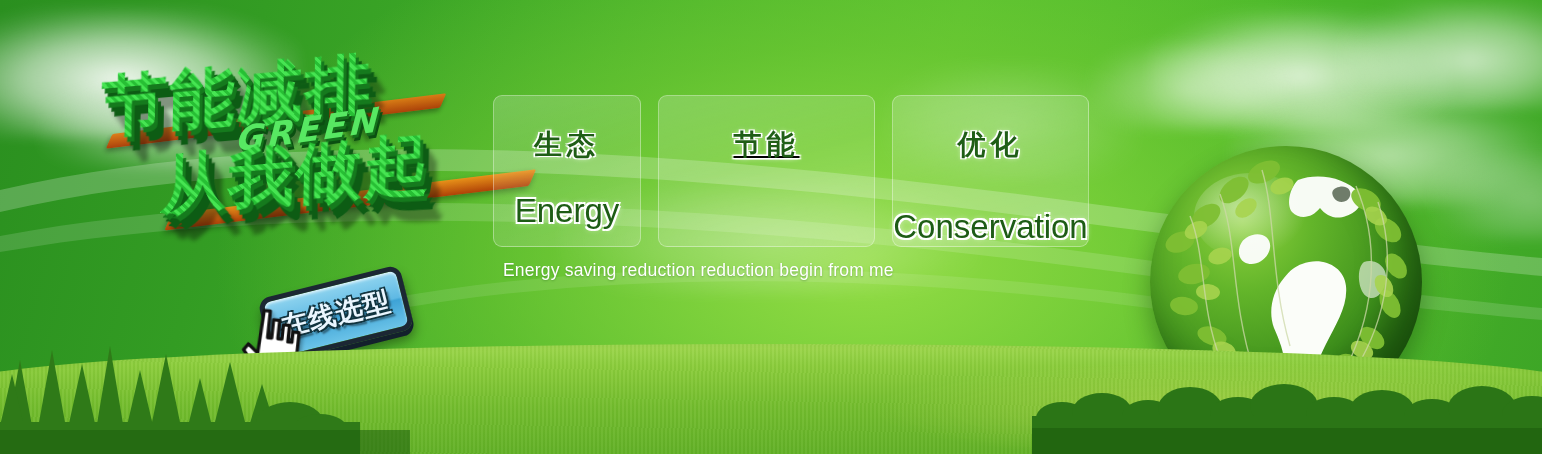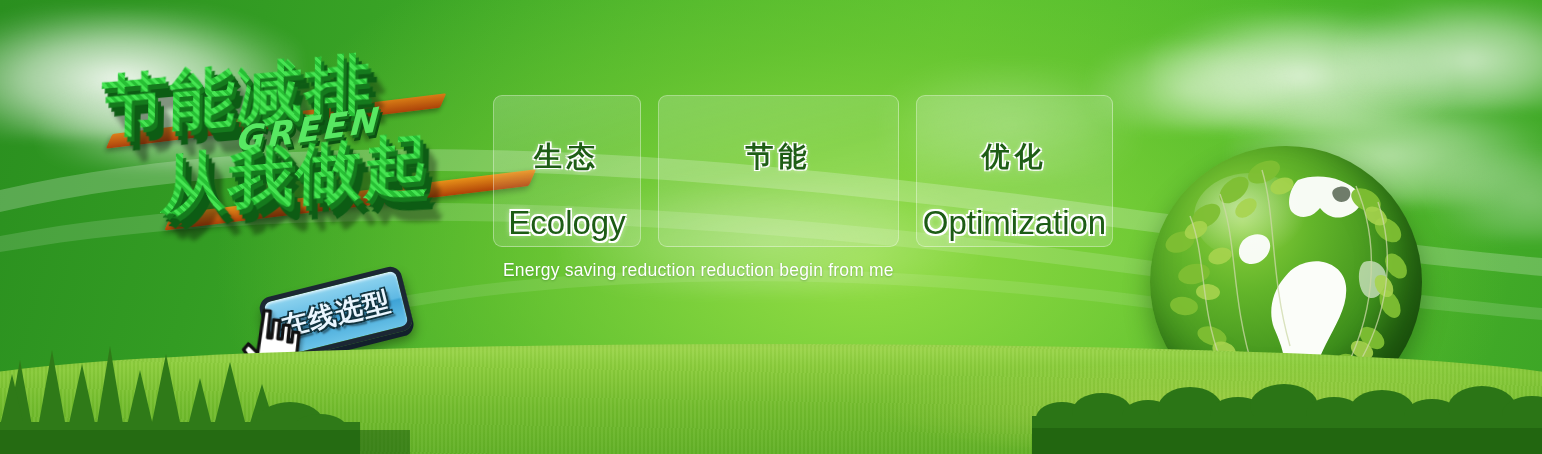--- a/index.html
+++ b/index.html
@@ -132,25 +132,25 @@
     display:flex; gap:17px;
   }
   .card{
     width:148px; height:152px;
     border-radius:9px;
     border:1px solid rgba(255,255,255,0.34);
     background:linear-gradient(165deg, rgba(255,255,255,0.20) 0%, rgba(255,255,255,0.10) 45%, rgba(255,255,255,0.16) 100%);
     position:relative;
     display:flex; flex-direction:column; align-items:center;
   }
-  .card.wide{ width:241px; }
-  .card.wide3{ width:197px; }
+  .card.wide{ width:217px;text-decoration:underline; }
+  .card.wide3{ width:197px;justify-content:space-between; }
   .card-cn{
     font-family:"DejaVu Sans", sans-serif;
-    margin-top:42px;
+    margin-top:30px;
     font-size:28px; font-weight:600; letter-spacing:5px;
     color:#1f5e16;
     text-shadow:-1.4px -1.4px 0 #fff, 1.4px -1.4px 0 #fff, -1.4px 1.4px 0 #fff, 1.4px 1.4px 0 #fff, 0 0 5px rgba(255,255,255,.85);
     white-space:nowrap;
   }
   .card-en{
     font-family:"Liberation Sans", sans-serif;
     margin-top:28px;
     font-size:33px; font-weight:400;
     color:#1d5c15;
@@ -234,28 +234,28 @@
       <span class="cta-label">在线选型</span>
     </div>
   </div>
   <svg class="cursor-hand" style="position:absolute;left:236px;top:307px;width:66px;height:74px;transform:rotate(6deg);filter:drop-shadow(2px 3px 2px rgba(0,0,0,.35));" viewBox="0 0 32 36">
     <path d="M12 2 h3 v13 h2 V6 h3 v9 h2 V8 h3 v8 h2 v-5 h3 v15 q0 7 -7 7 h-7 q-5 0 -7 -5 L4 22 l2 -3 l5 4 Z" fill="#ffffff" stroke="#111111" stroke-width="1.6" stroke-linejoin="round"></path>
   </svg>
 
   <div class="cards">
     <div class="card">
       <div class="card-cn">生态</div>
-      <div class="card-en">Ecology</div>
+      <div class="card-en">Energy</div>
     </div>
     <div class="card wide">
       <div class="card-cn">节能</div>
     </div>
     <div class="card wide3">
       <div class="card-cn">优化</div>
-      <div class="card-en">Optimization</div>
+      <div class="card-en">Conservation</div>
     </div>
   </div>
 
   <div class="tagline">Energy saving reduction reduction begin from me</div>
 
   <div class="globe-wrap">
     <div class="globe-shadow"></div>
     <div class="globe">
       <svg class="leafmask" viewBox="0 0 272 272">
 

